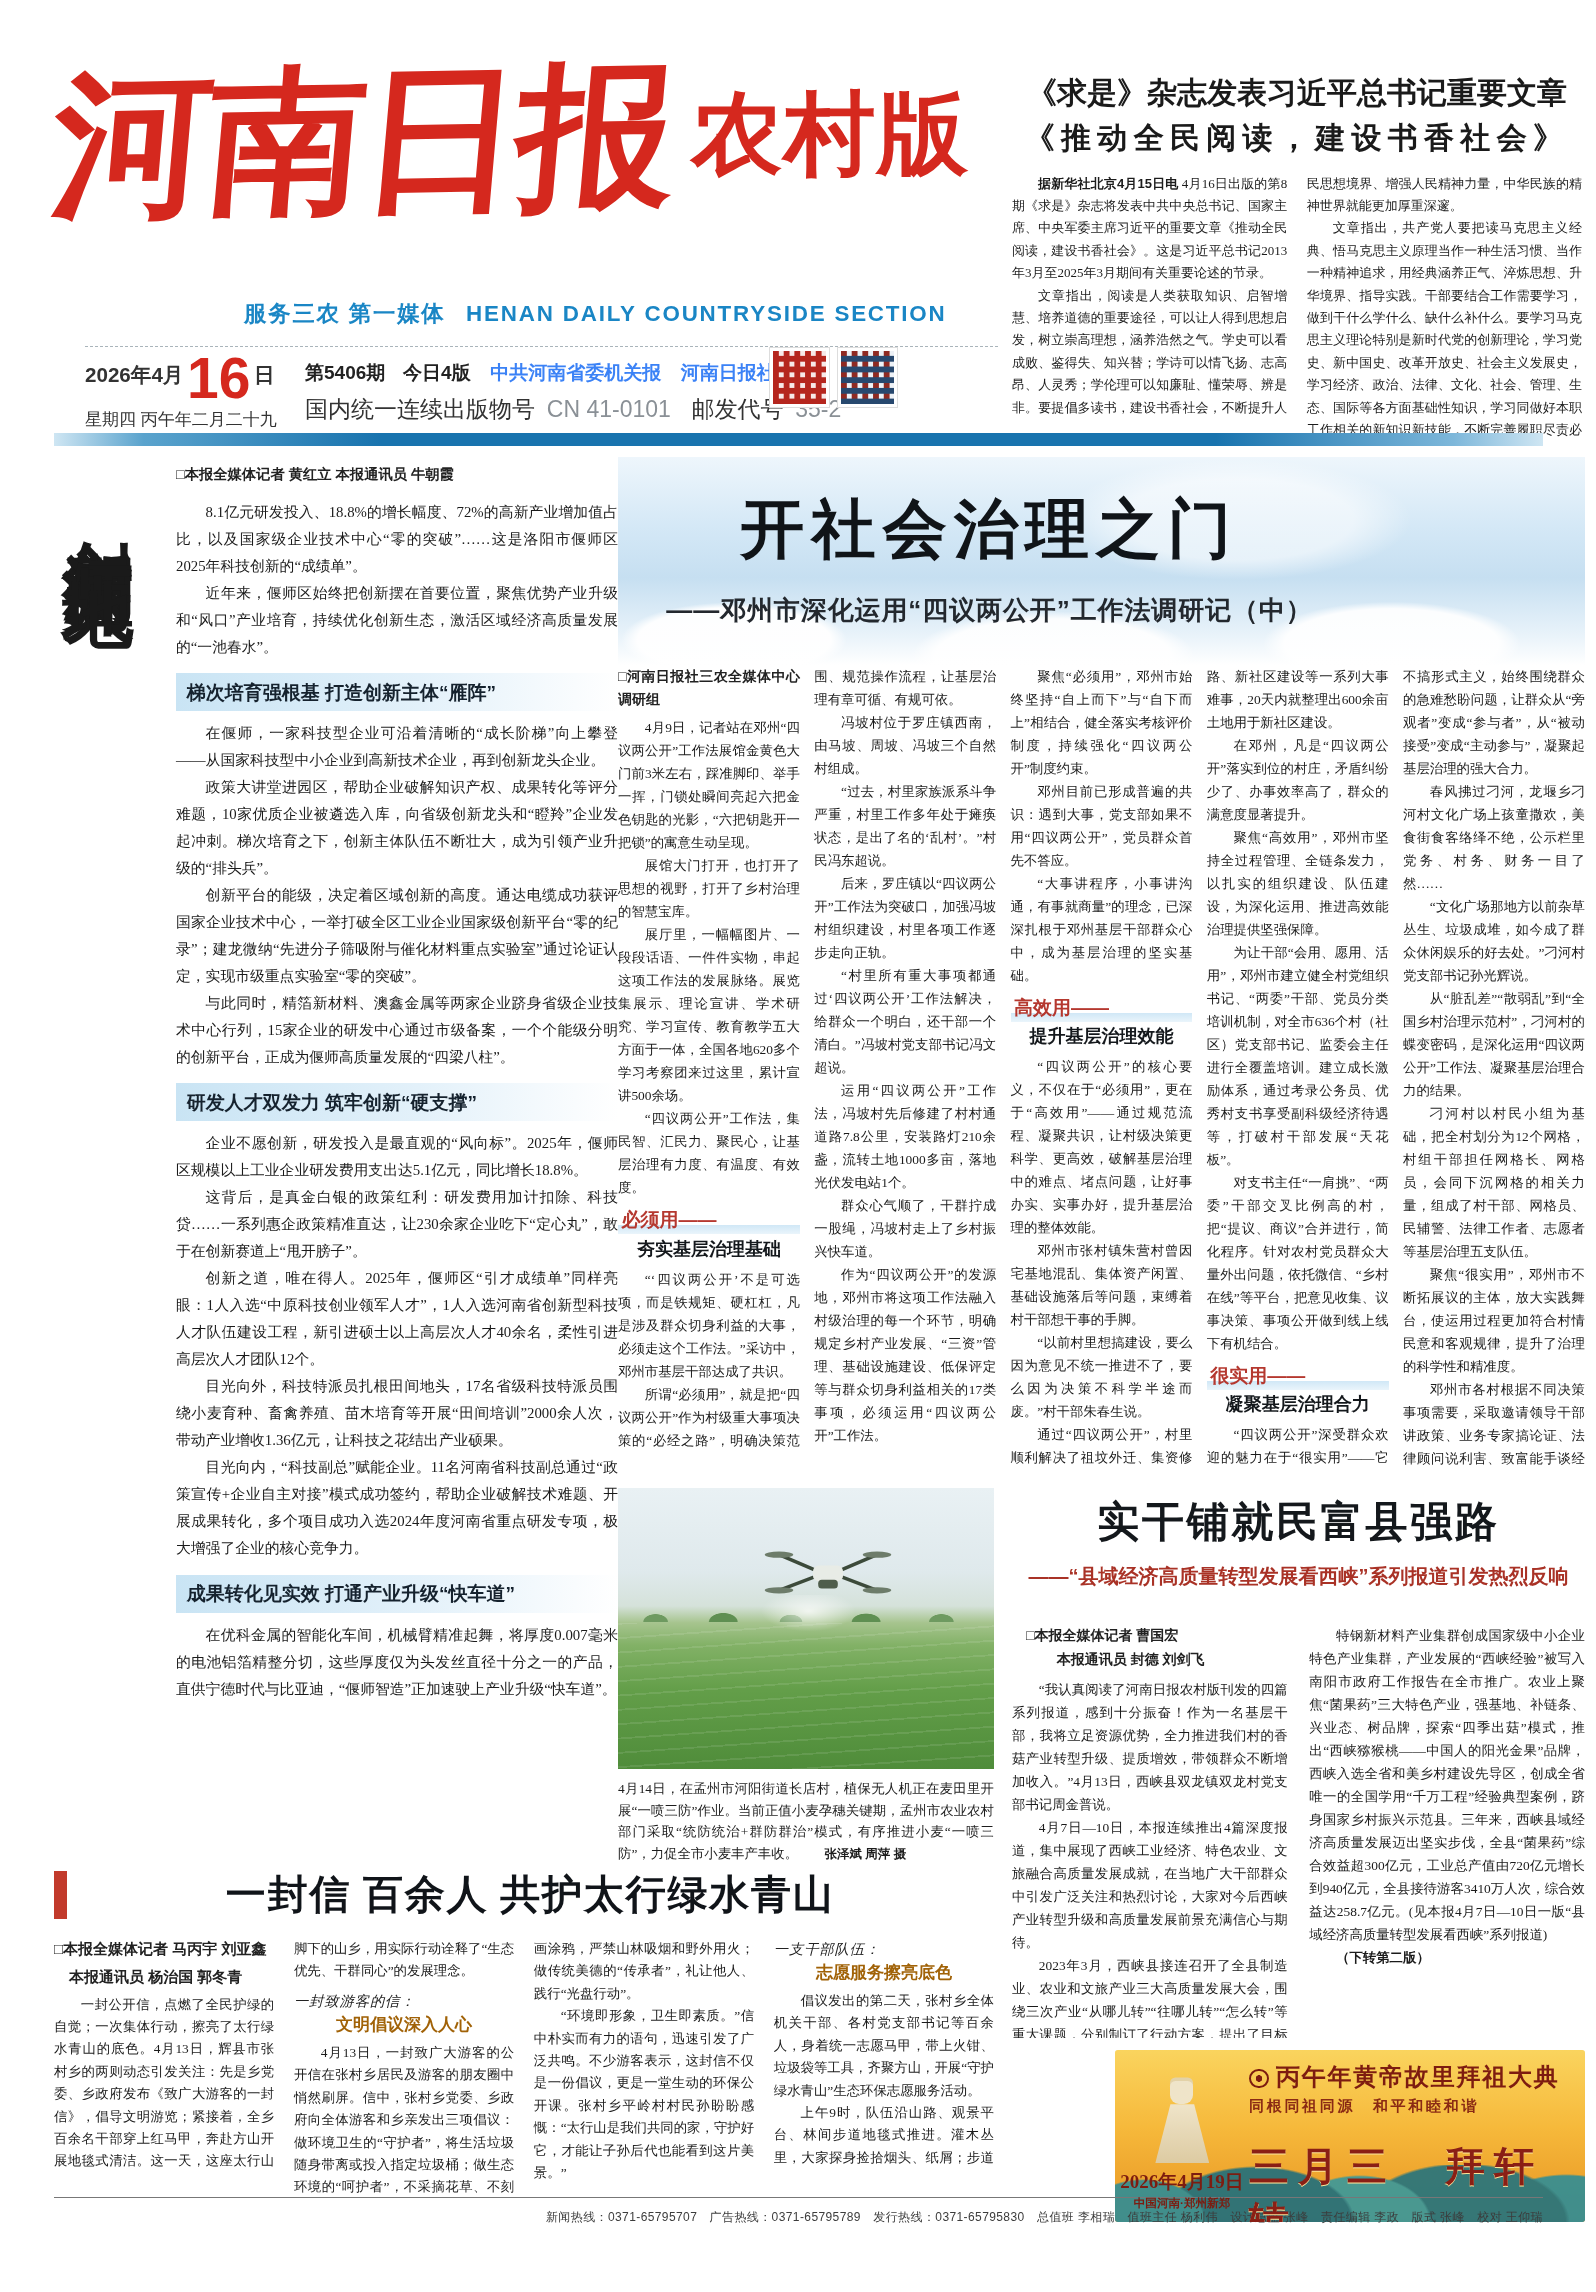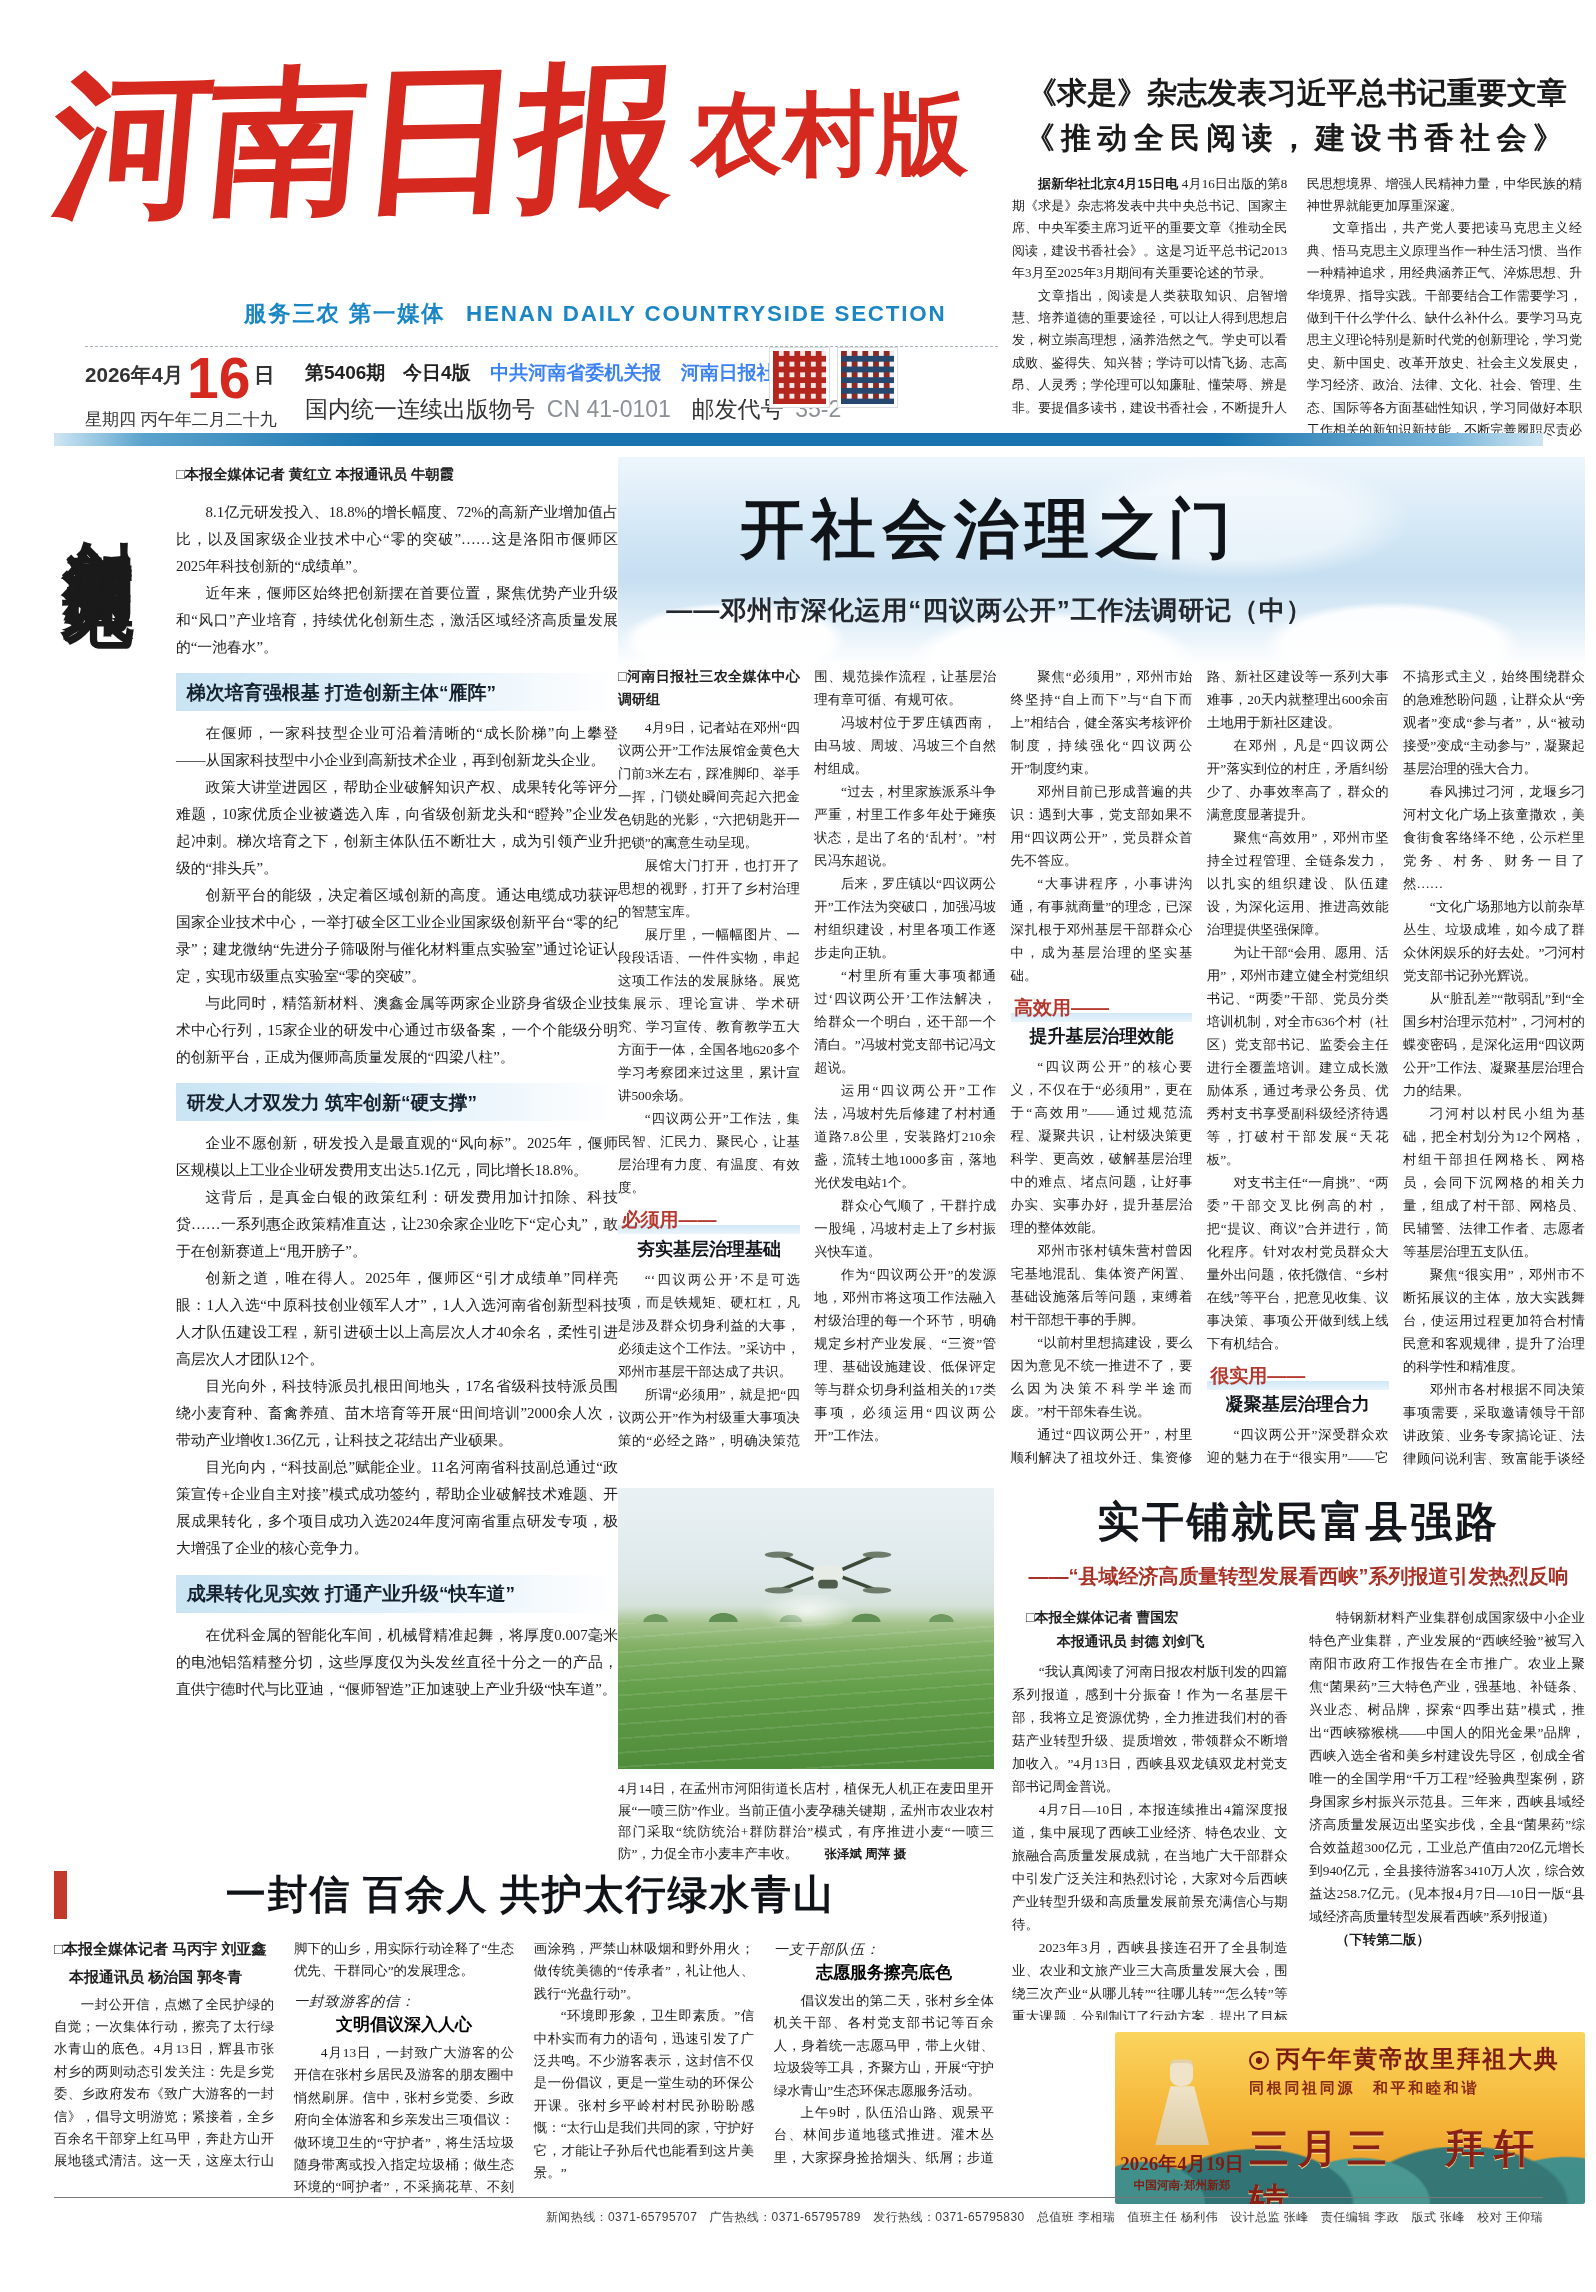--- a/index.html
+++ b/index.html
@@ -110,21 +110,21 @@
   .drone { position:absolute; left:38%; top:20%; }
   .caption { margin-top:9px; font-size:13.4px; line-height:21.5px; text-align:justify; color:#1d1d1d; }
   .caption .credit { white-space:nowrap; padding-left:23px; font-family:"Liberation Sans",sans-serif; font-weight:bold; font-size:12.5px; }
 
   
   #shigan { position:absolute; left:1012px; top:1494px; width:573px; }
   #shigan h1 { text-align:center; font-family:"Liberation Serif",serif; font-weight:900;
                font-size:42px; color:#14181c; letter-spacing:2.7px; }
   #shigan h2 { text-align:center; font-family:"Liberation Sans",sans-serif; font-weight:bold;
                font-size:20px; color:#a93226; margin-top:12.5px; white-space:nowrap; }
-  .sg-cols { display:flex; gap:21.5px; margin-top:16px; height:414px; overflow:hidden; }
+  .sg-cols { display:flex; gap:21.5px; margin-top:34px; height:414px; overflow:hidden; }
   .sg-col { flex:1; font-size:13.4px; line-height:23px; text-align:justify; color:#1b1b1b; overflow:hidden; }
   .sg-col .para { text-indent:2em; }
   .sg-col .byl { font-size:14px; margin-bottom:7.2px; text-indent:1em; }
   .sg-col .byl2 { text-indent:3.2em; margin-top:-5.4px; }
   .turn { font-weight:bold; font-family:"Liberation Sans",sans-serif; }
 
   
   .ad { position:relative; margin-left:103px; margin-top:12.5px; width:470px; height:172px;
         overflow:hidden; border-radius:2.7px; display:flex;
         background:linear-gradient(180deg,#fad45e 0%,#f6b93b 45%,#eda22c 78%,#e2922b 100%); }
@@ -158,21 +158,21 @@
   .red-mark { width:12.5px; height:48px; background:#c23a2b; flex:none; }
   #letter h1 { flex:1; text-align:center; font-family:"Liberation Serif",serif; font-weight:900;
                font-size:40px; color:#101419; letter-spacing:1.8px; white-space:nowrap; }
   .lt-body { margin-top:16px; height:270px; overflow:hidden;
              column-count:4; column-gap:19.7px; column-fill:auto;
              font-size:13.4px; line-height:22.4px; text-align:justify; color:#1b1b1b; }
   .lt-body .para { text-indent:2em; }
   .lt-body .byl { font-size:15px; margin-bottom:5.4px; }
   .kai-head { font-size:14.3px; color:#222; margin-top:7.2px; letter-spacing:0.9px; font-style:italic; }
   .kai-head-sub { text-align:center; font-family:"Liberation Sans",sans-serif; font-weight:900;
-                  font-size:17px; margin:1.8px 0 5.4px; color:#000000; font-style:normal; }
+                  font-size:17px; margin:1.8px 0 5.4px; color:#a16207; font-style:normal; }
 
   
   #footer { position:absolute; left:54px; top:2197px; width:1489px; border-top:0.9px solid #777;
             padding-top:10.7px; text-align:right; font-family:"Liberation Sans",sans-serif;
             font-size:12px; color:#3c3c3c; letter-spacing:0.4px; }
 </style>
 </head>
 <body>
 
 <div id="page">

